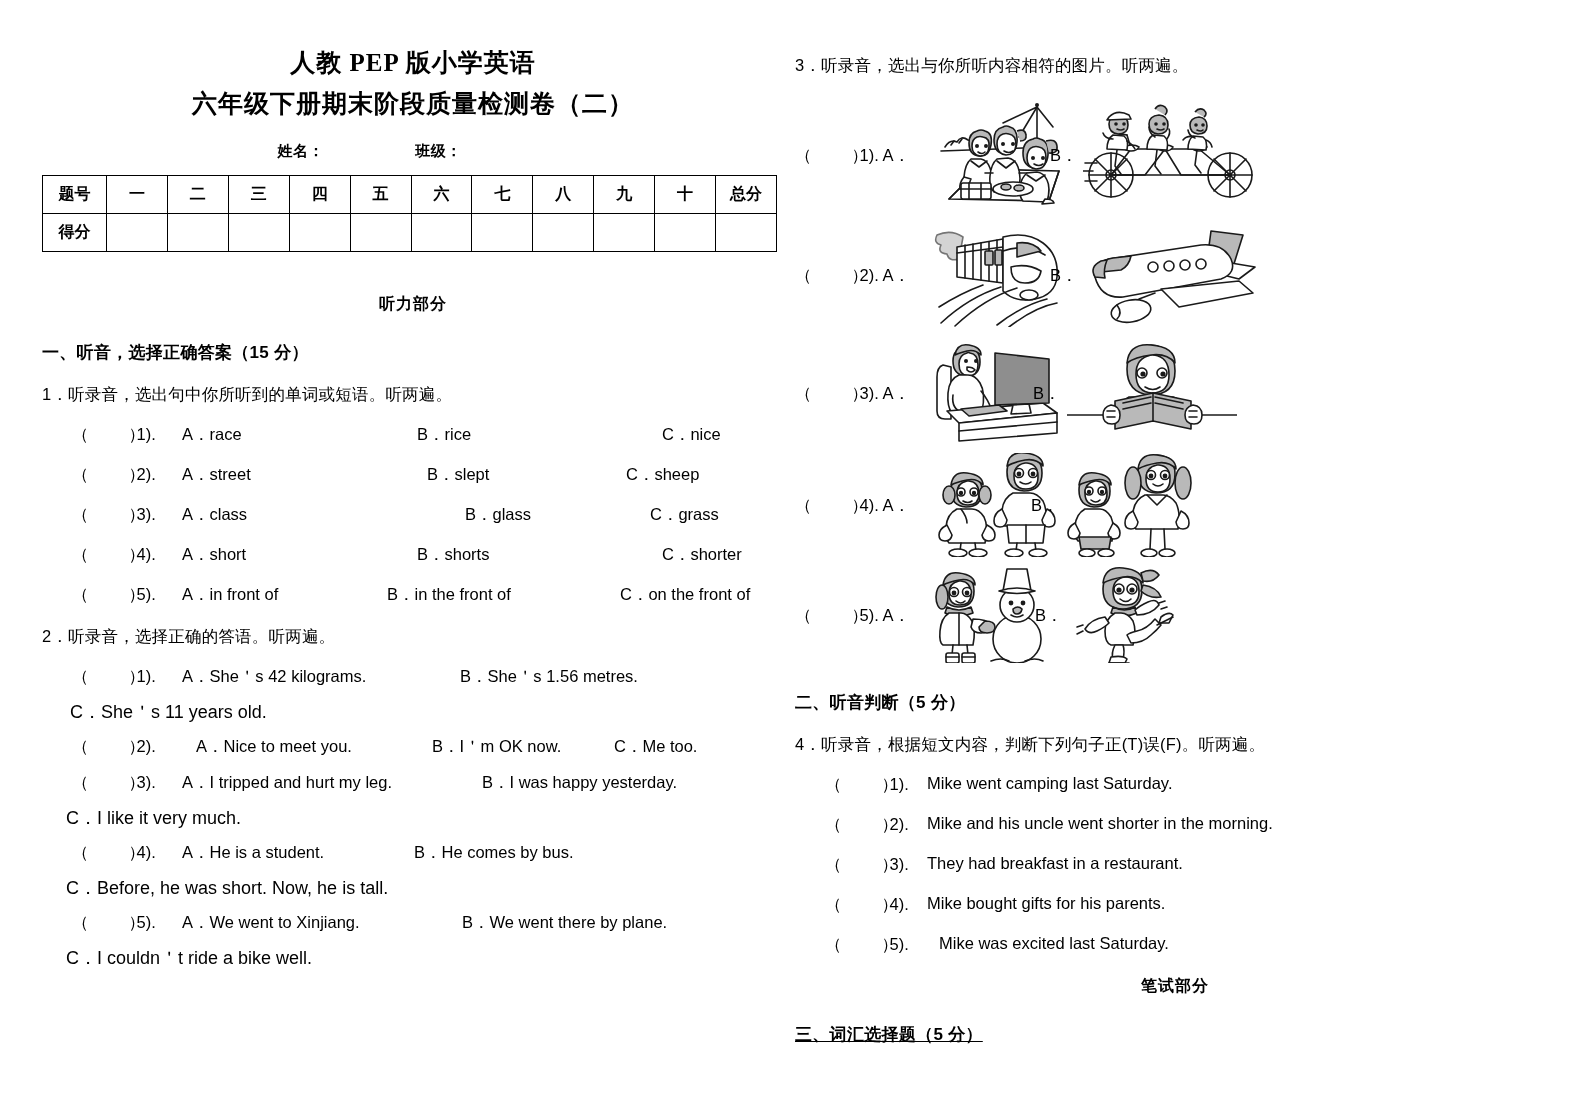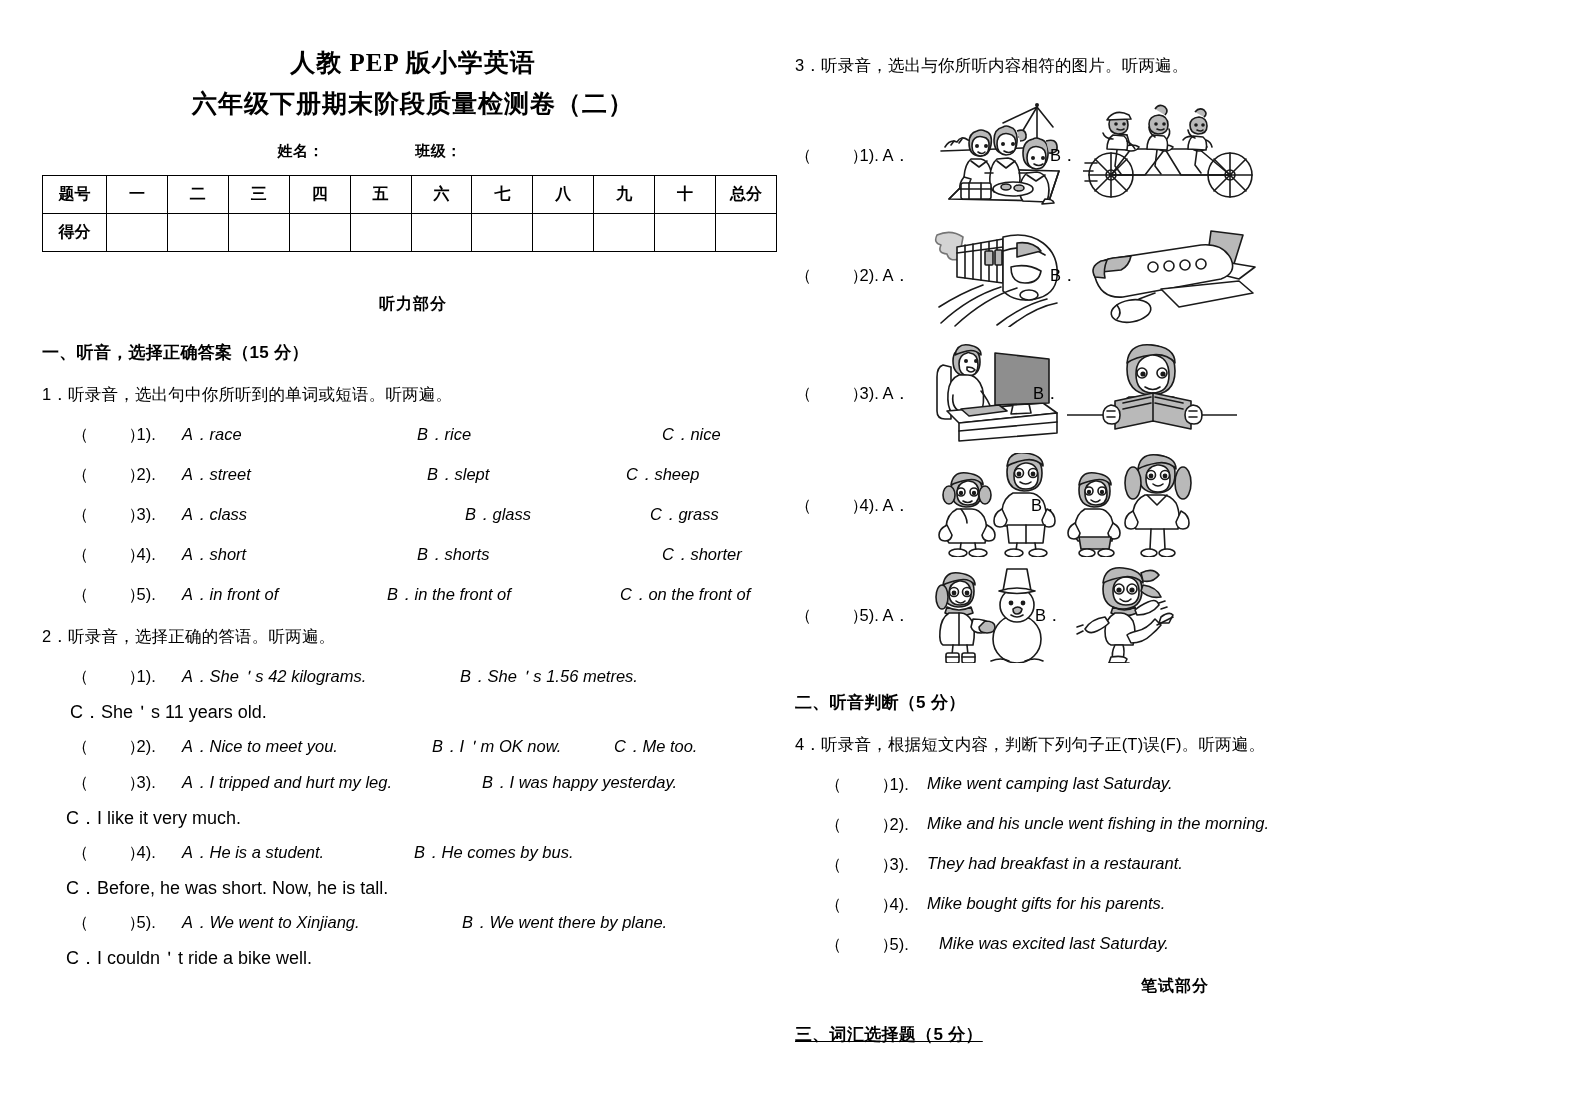--- a/index.html
+++ b/index.html
@@ -91,21 +91,21 @@
     position: relative;
     white-space: nowrap;
   }
   .paren {
     display: inline-block;
     width: 60px;
   }
   .paren .lp { margin-right: 40px; }
   .cont-line { font-size: 18px; white-space: nowrap; }
 
-  .o { position: absolute; top: 0; font-style: italic; }
+  .o { position: absolute; top: 0; }
 
   
   .mt-26 { margin-top: 26px; }
   .mt-20 { margin-top: 20px; }
   .mt-18 { margin-top: 18px; }
   .mt-14 { margin-top: 14px; }
   .mt-12 { margin-top: 12px; }
 
   
   .pic-row {
@@ -254,21 +254,21 @@
       <span class="o" style="left:140px;">A．She＇s 42 kilograms.</span>
       <span class="o" style="left:418px;">B．She＇s 1.56 metres.</span>
     </div>
     <div class="cont-line mt-12" style="padding-left:28px;">C．She＇s 11 years old.</div>
 
     <div class="opt-row mt-12" style="padding-left:30px;height:22px;">
       <span class="paren">
         <span class="lp">（</span><span>）</span>
       </span>
       <span>2).</span>
-      <span class="o" style="left:140px;">A．Nice to meet you.</span>
+      <span class="o" style="left:154px;">A．Nice to meet you.</span>
       <span class="o" style="left:390px;">B．I＇m OK now.</span>
       <span class="o" style="left:572px;text-align:center;">C．Me too.</span>
     </div>
 
     <div class="opt-row mt-14" style="padding-left:30px;height:22px;">
       <span class="paren">
         <span class="lp">（</span><span>）</span>
       </span>
       <span>3).</span>
       <span class="o" style="left:140px;">A．I tripped and hurt my leg.</span>
@@ -735,21 +735,21 @@
       </span>
       <span>1).</span>
       <span class="o" style="left:132px;">Mike went camping last Saturday.</span>
     </div>
 
     <div class="opt-row mt-18" style="padding-left:30px;height:22px;">
       <span class="paren">
         <span class="lp">（</span><span>）</span>
       </span>
       <span>2).</span>
-      <span class="o" style="left:132px;">Mike and his uncle went fishing in the morning.</span>
+      <span class="o" style="left:132px;">Mike and his uncle went shorter in the morning.</span>
     </div>
 
     <div class="opt-row mt-18" style="padding-left:30px;height:22px;">
       <span class="paren">
         <span class="lp">（</span><span>）</span>
       </span>
       <span>3).</span>
       <span class="o" style="left:132px;">They had breakfast in a restaurant.</span>
     </div>
 

